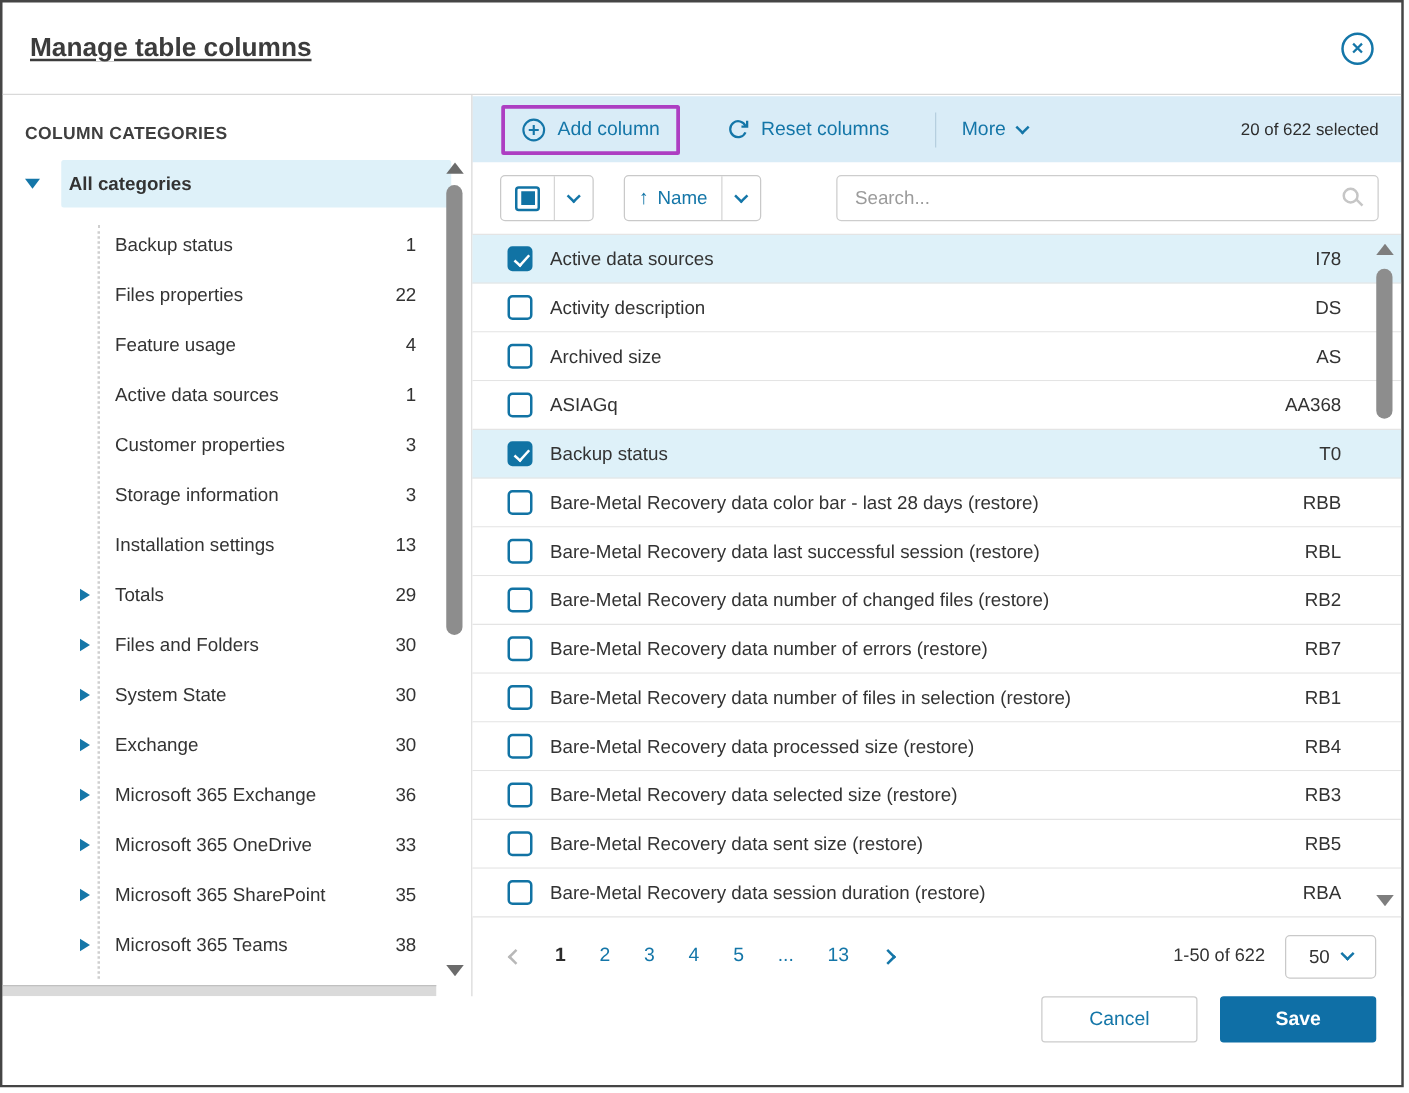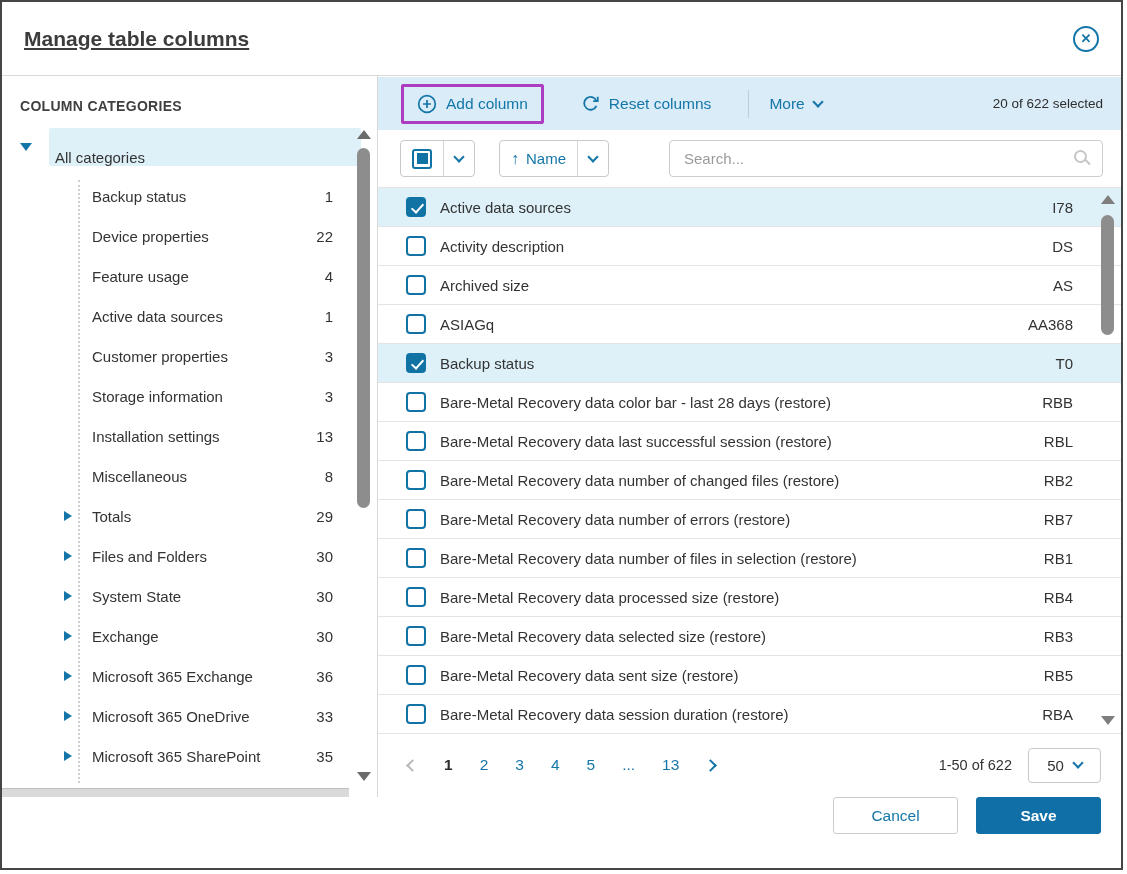--- a/index.html
+++ b/index.html
@@ -19,21 +19,21 @@
   .sidebar { width:376px; flex:0 0 376px; border-right:1px solid #d9d9d9; display:flex; flex-direction:column; position:relative; }
   .sb-header { padding:22px 18px 14px 18px; font-size:14px; font-weight:600; letter-spacing:.3px; color:#3f3f3f; }
   .tree { position:relative; flex:1; overflow:hidden; }
   .guide { position:absolute; left:76px; top:52px; bottom:14px; border-left:2px dotted #cfcfcf; }
   .tree-row { height:40px; display:flex; align-items:center; font-size:15px; color:#333; position:relative; cursor:pointer; }
   .tree-row.root { height:38px; margin-bottom:10px; }
   .root-arrow { width:47px; display:flex; justify-content:center; flex:0 0 47px; }
   .t-down { width:0; height:0; border-left:6px solid transparent; border-right:6px solid transparent; border-top:8px solid #1476a8; }
   .t-right { width:0; height:0; border-top:5px solid transparent; border-bottom:5px solid transparent; border-left:8px solid #1476a8; visibility:hidden; }
   .tree-row.expandable .t-right { visibility:visible; }
-  .root-hl { flex:1; margin-right:16px; background:#def1f9; height:100%; display:flex; align-items:flex-end; padding-left:6px; border-radius:2px; font-weight:400; }
+  .root-hl { flex:1; margin-right:16px; background:#def1f9; height:100%; display:flex; align-items:center; padding-left:6px; border-radius:2px; font-weight:700; }
   .tree-row.child { padding-left:62px; }
   .tree-arrow { width:28px; flex:0 0 28px; display:flex; }
   .tree-label { flex:1; white-space:nowrap; overflow:hidden; }
   .tree-count { margin-right:44px; flex:0 0 auto; }
 
   
   .sb-vscroll { position:absolute; right:5px; top:0; bottom:14px; width:17px; }
   .tri-up { width:0; height:0; border-left:7px solid transparent; border-right:7px solid transparent; border-bottom:9px solid #6b6b6b; margin:2px auto 0; cursor:pointer; }
   .tri-dn { width:0; height:0; border-left:7px solid transparent; border-right:7px solid transparent; border-top:9px solid #6b6b6b; margin:0 auto; position:absolute; bottom:2px; left:0; right:0; cursor:pointer; }
   .sb-thumb { position:absolute; top:20px; left:2px; width:13px; height:360px; background:#8d8d8d; border-radius:7px; cursor:pointer; }
@@ -126,21 +126,21 @@
               <span class="tree-arrow">
                 <span class="t-right"></span>
               </span>
               <span class="tree-label">Backup status</span>
               <span class="tree-count">1</span>
             </div>
             <div class="tree-row child">
               <span class="tree-arrow">
                 <span class="t-right"></span>
               </span>
-              <span class="tree-label">Device properties</span>
+              <span class="tree-label">Files properties</span>
               <span class="tree-count">22</span>
             </div>
             <div class="tree-row child">
               <span class="tree-arrow">
                 <span class="t-right"></span>
               </span>
               <span class="tree-label">Feature usage</span>
               <span class="tree-count">4</span>
             </div>
             <div class="tree-row child">
@@ -163,27 +163,20 @@
               </span>
               <span class="tree-label">Storage information</span>
               <span class="tree-count">3</span>
             </div>
             <div class="tree-row child">
               <span class="tree-arrow">
                 <span class="t-right"></span>
               </span>
               <span class="tree-label">Installation settings</span>
               <span class="tree-count">13</span>
-            </div>
-            <div class="tree-row child">
-              <span class="tree-arrow">
-                <span class="t-right"></span>
-              </span>
-              <span class="tree-label">Miscellaneous</span>
-              <span class="tree-count">8</span>
             </div>
             <div class="tree-row child expandable">
               <span class="tree-arrow">
                 <span class="t-right"></span>
               </span>
               <span class="tree-label">Totals</span>
               <span class="tree-count">29</span>
             </div>
             <div class="tree-row child expandable">
               <span class="tree-arrow">

